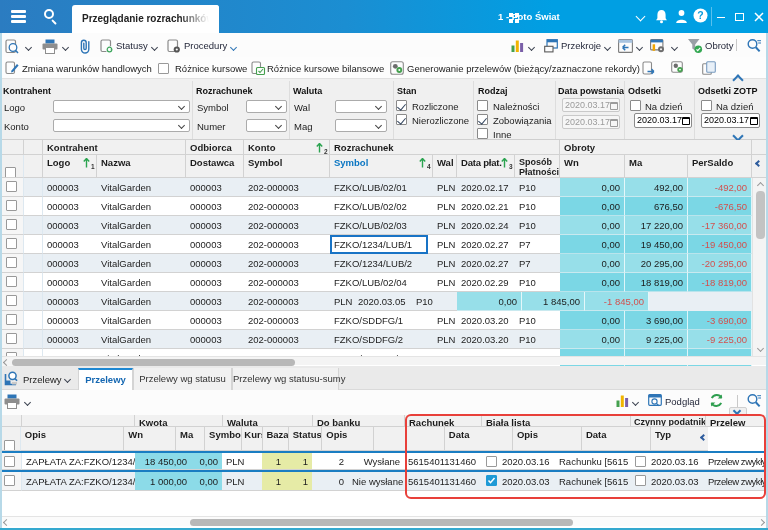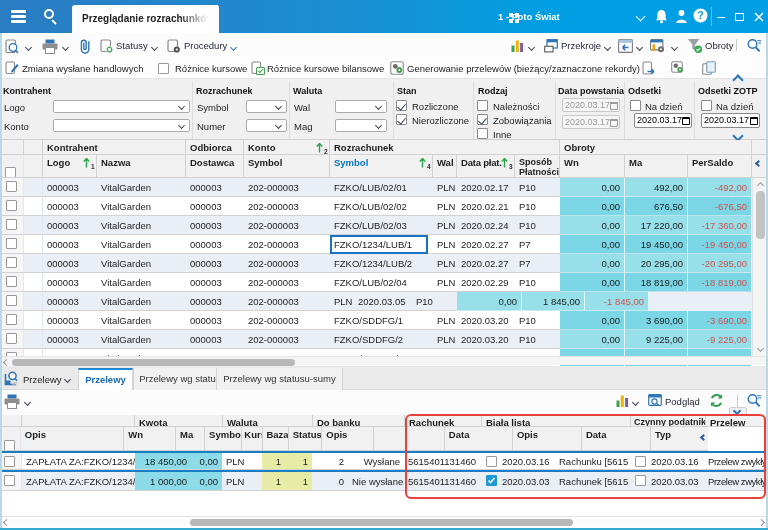--- a/index.html
+++ b/index.html
@@ -178,21 +178,21 @@
         <path d="M9.8 9.3 L13.6 13.4" stroke="#2e75b6" stroke-width="2"></path>
         <path d="M11.3 2.7 L15 2.7 M12.2 5 L15 5" stroke="#2e75b6" stroke-width="1"></path>
       </svg>
 </div>
 
 <div id="cbrow">
   <svg class="icon" style="left:5px;top:4px" width="15" height="14" viewBox="0 0 15 14">
         <rect x="1" y="1" width="8.5" height="11.5" rx="1.5" fill="none" stroke="#8a8a8a" stroke-width="1.1"></rect>
         <path d="M6.5 9.5 L12 3 L13.6 4.5 L8 11 L6 11.5 Z" fill="#2e75b6"></path>
       </svg>
-  <span class="cbrtext" style="left:22px">Zmiana wysłane handlowych</span>
+  <span class="cbrtext" style="left:22px">Zmiana warunków handlowych</span>
   <div class="cb" style="left:158px;top:6px"></div>
   <span class="cbrtext" style="left:175px">Różnice kursowe</span>
   <svg class="icon" style="left:251px;top:4px" width="15" height="15" viewBox="0 0 15 15">
         <rect x="1" y="1" width="8.5" height="11.5" rx="1.5" fill="none" stroke="#8a8a8a" stroke-width="1.1"></rect>
         <rect x="5.5" y="6.5" width="8" height="7" rx="1" fill="#fdfdfd" stroke="#44a04e" stroke-width="1.1"></rect>
         <path d="M7.5 10 l1.5 1.5 l3-3.5" stroke="#44a04e" stroke-width="1.1" fill="none"></path>
       </svg>
   <span class="cbrtext" style="left:267px">Różnice kursowe bilansowe</span>
   <svg class="icon" style="left:390px;top:4px" width="14" height="14" viewBox="0 0 14 14">
         <rect x="0.7" y="0.7" width="12.6" height="12.6" rx="2" fill="none" stroke="#8a8a8a" stroke-width="1.1"></rect>
@@ -511,21 +511,21 @@
         <path d="M1.5 3 L1.5 13.5 L12 13.5" stroke="#2e75b6" stroke-width="1.6" fill="none"></path>
         <rect x="1.5" y="9.5" width="5" height="4" fill="#2e75b6"></rect>
         <circle cx="8.5" cy="4.8" r="3.6" fill="#fff" stroke="#2e75b6" stroke-width="1.5"></circle>
         <path d="M11 7.5 L13 9.7" stroke="#2e75b6" stroke-width="1.7"></path>
         <rect x="8" y="11" width="5" height="2.5" fill="#c9c9c9"></rect>
       </svg>
   <span class="abs" style="left:23px;top:8px;color:#222">Przelewy</span>
   <span class="chev" style="left:65px;top:11px"></span>
   <div class="btab active" style="left:78px;width:55px">Przelewy</div>
   <div class="btab" style="left:133px;width:99px">Przelewy wg statusu</div>
-  <div class="btab" style="left:216px;width:127px">Przelewy wg statusu-sumy</div>
+  <div class="btab" style="left:232px;width:107px">Przelewy wg statusu-sumy</div>
 </div>
 
 <div id="btoolbar">
   <svg class="icon" style="left:4px;top:4px" width="16" height="15" viewBox="0 0 16 15">
         <rect x="3.5" y="0.5" width="9" height="4" fill="#2e75b6"></rect>
         <rect x="0.5" y="4.5" width="15" height="6" rx="1" fill="#8e8e8e"></rect>
         <rect x="3.5" y="8.5" width="9" height="6" fill="#fff" stroke="#8e8e8e" stroke-width="1"></rect>
       </svg>
   <span class="chev" style="left:25px;top:10px"></span>
   <svg class="icon" style="left:616px;top:4px" width="13" height="14" viewBox="0 0 13 14">

